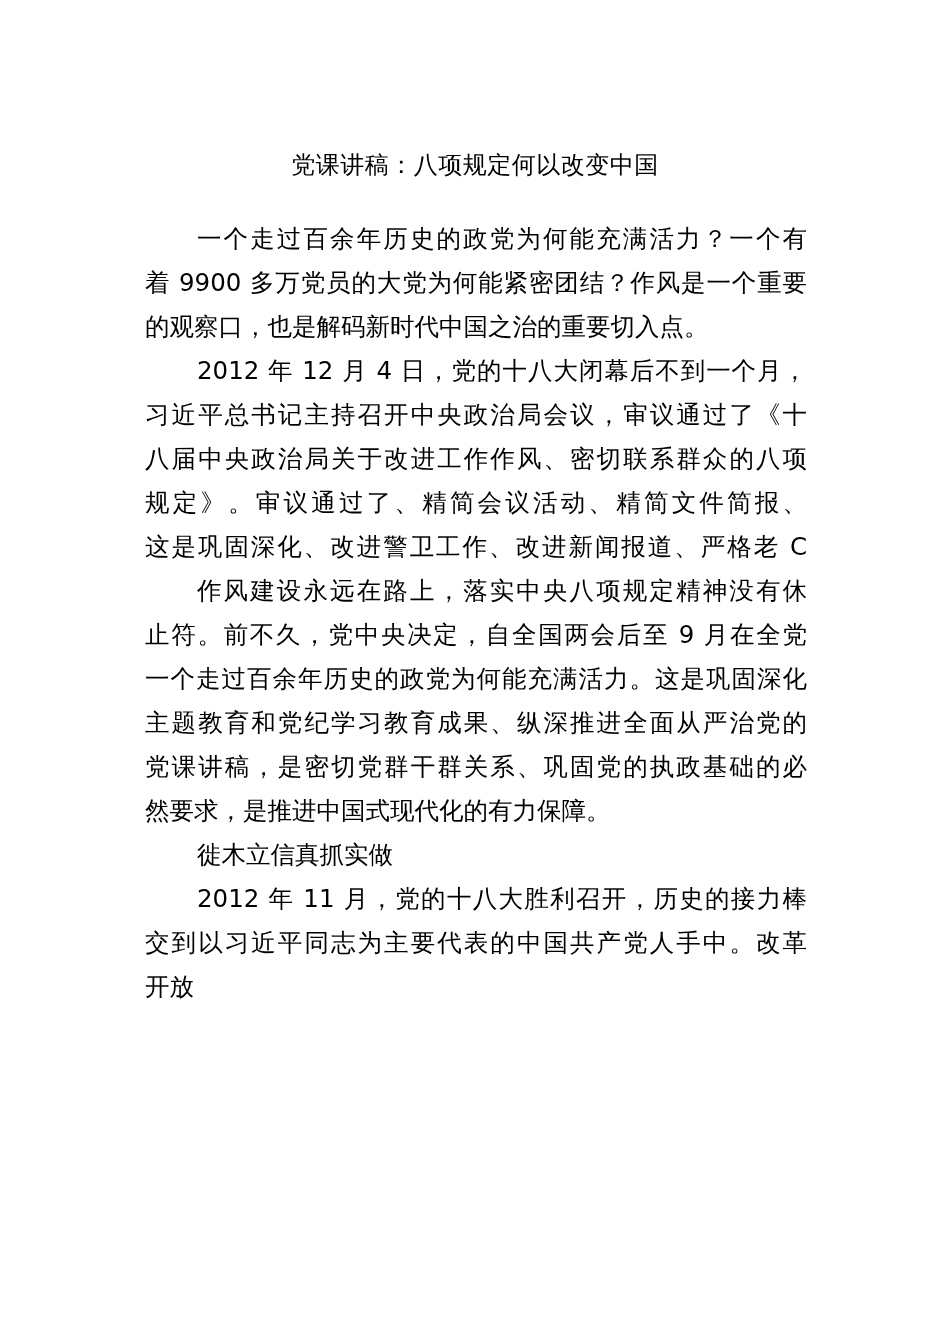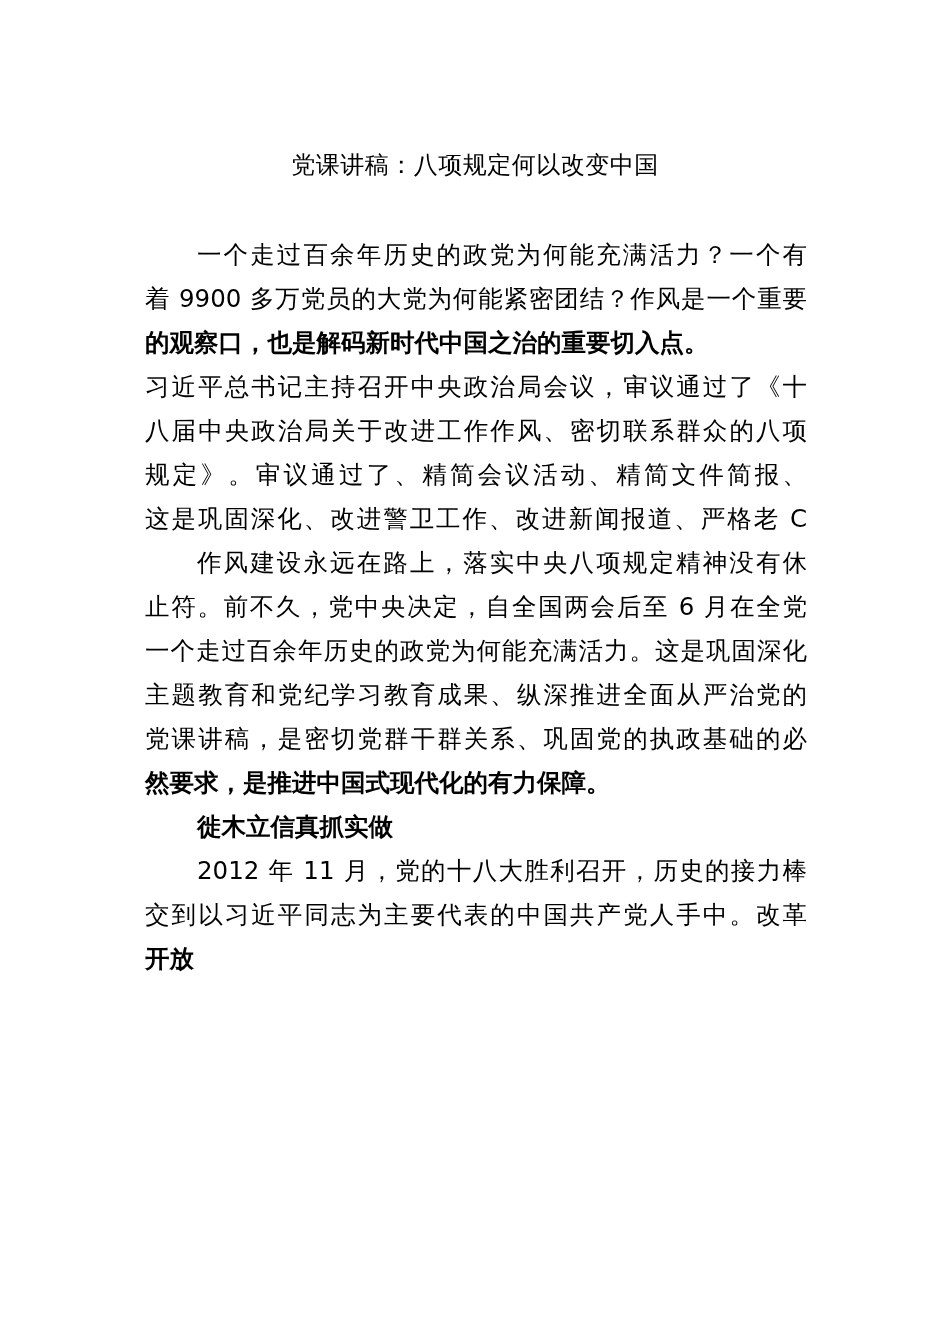--- a/index.html
+++ b/index.html
@@ -32,64 +32,63 @@
       text-align: center;
       font-size: 24px;
       line-height: 34px;
       letter-spacing: 0.5px;
     }
     .body {
       position: absolute;
       left: 145px;
       top: 217px;
       width: 662px;
-      margin-top: 16px;
     }
     .line {
       display: block;
       height: 44px;
       line-height: 44px;
       font-size: 24.5px;
       white-space: nowrap;
       text-align: justify;
       text-align-last: justify;
       letter-spacing: 0px;
     }
     .line.last {
       text-align-last: left;
-      font-weight: bold;
     }
     .line.indent {
       padding-left: 52px;
     }
   </style>
 </head>
 <body>
 
 <div class="page">
   <div class="title">党课讲稿：八项规定何以改变中国</div>
 
   <div class="body">
 
     <div>
       <span class="line indent">一个走过百余年历史的政党为何能充满活力？一个有</span>
       <span class="line">着 9900 多万党员的大党为何能紧密团结？作风是一个重要</span>
       <span class="line last">的观察口，也是解码新时代中国之治的重要切入点。</span>
     </div>
 
     <div>
+      <span class="line indent">2012 年 12 月 4 日，党的十八大闭幕后不到一个月，</span>
       <span class="line">习近平总书记主持召开中央政治局会议，审议通过了《十</span>
       <span class="line">八届中央政治局关于改进工作作风、密切联系群众的八项</span>
       <span class="line">规定》。审议通过了、精简会议活动、精简文件简报、</span>
       <span class="line">这是巩固深化、改进警卫工作、改进新闻报道、严格老 C</span>
     </div>
 
     <div>
       <span class="line indent">作风建设永远在路上，落实中央八项规定精神没有休</span>
-      <span class="line">止符。前不久，党中央决定，自全国两会后至 6 月在全党</span>
+      <span class="line">止符。前不久，党中央决定，自全国两会后至 9 月在全党</span>
       <span class="line">一个走过百余年历史的政党为何能充满活力。这是巩固深化</span>
       <span class="line">主题教育和党纪学习教育成果、纵深推进全面从严治党的</span>
       <span class="line">党课讲稿，是密切党群干群关系、巩固党的执政基础的必</span>
       <span class="line last">然要求，是推进中国式现代化的有力保障。</span>
     </div>
 
     <div>
       <span class="line indent last">徙木立信真抓实做</span>
     </div>
 

